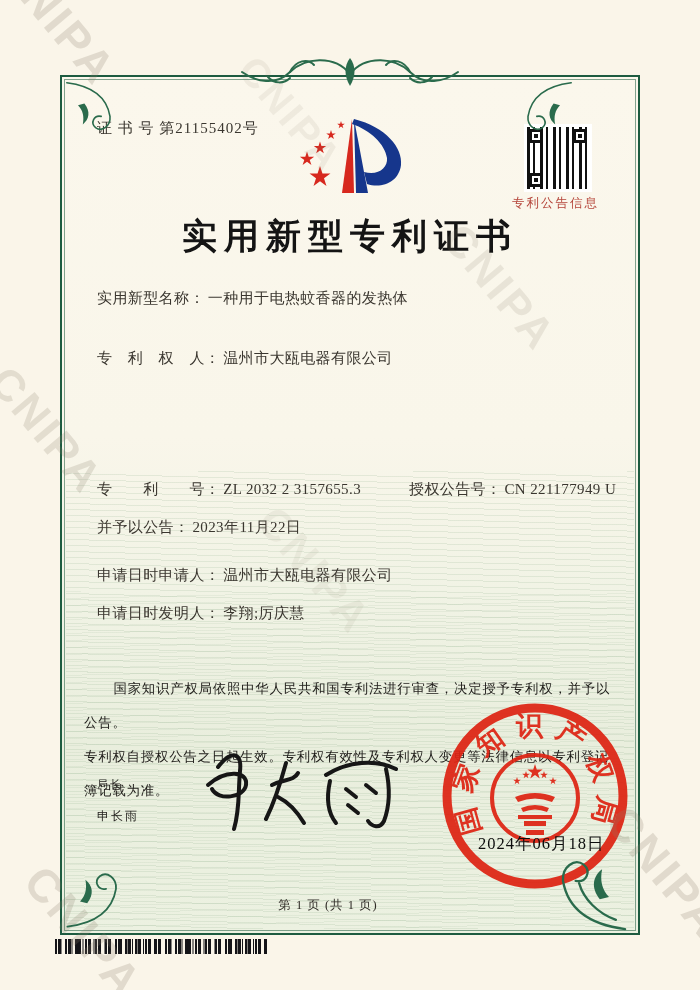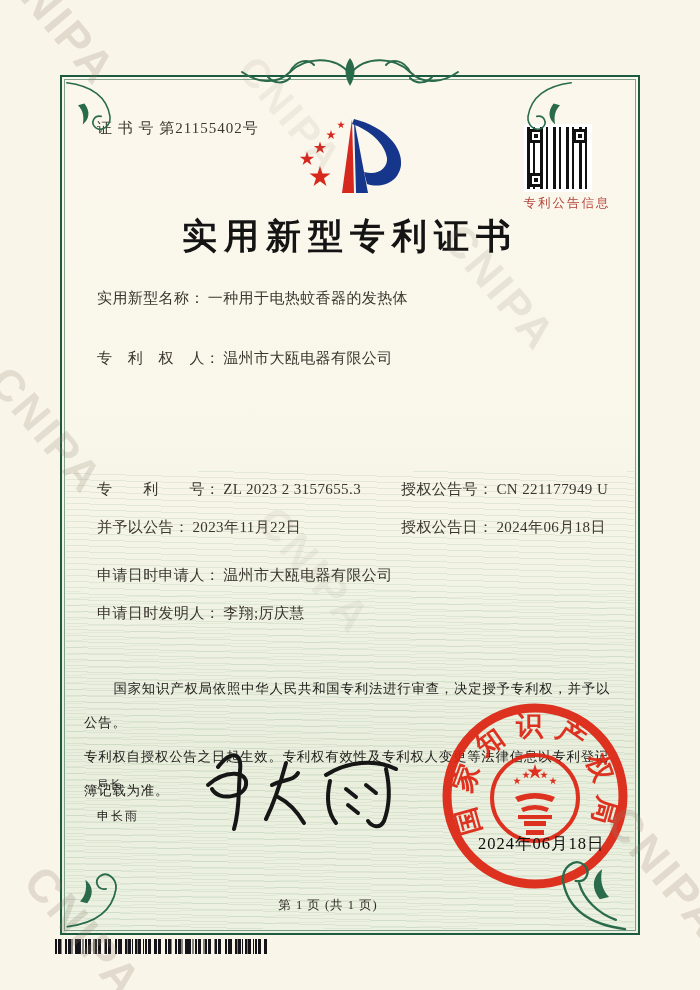--- a/index.html
+++ b/index.html
@@ -30,29 +30,29 @@
   
   .certno{position:absolute;left:35px;top:42px;font-size:15px;letter-spacing:1px;color:#3a362f;}
   .logo{position:absolute;left:228px;top:36px;}
   .qr{position:absolute;left:465px;top:50px;width:62px;height:62px;background:#fff;
       box-shadow:0 0 0 3px #fff;
       background-image:
         repeating-linear-gradient(90deg,#111 0 3px,transparent 3px 6px,#111 6px 8px,transparent 8px 13px),
         repeating-linear-gradient(0deg,#fff 0 2px,transparent 2px 5px,#fff 5px 6px,transparent 6px 11px);}
   .finder{position:absolute;width:14px;height:14px;border:3px solid #111;background:#fff;box-sizing:border-box;}
   .finder::after{content:"";position:absolute;inset:2px;background:#111;}
-  .qr-caption{position:absolute;left:450px;top:118px;width:110px;text-align:center;
+  .qr-caption{position:absolute;left:450px;top:118px;width:110px;text-align:left;
       color:#b5453a;font-size:12.5px;letter-spacing:2px;}
   .title{position:absolute;left:0;top:136px;width:576px;text-align:center;
       font-size:35px;font-weight:bold;letter-spacing:7px;color:#141414;}
 
   
   .row{position:absolute;left:35px;width:520px;font-size:15px;letter-spacing:.4px;color:#3a362f;white-space:nowrap;}
   .row .val{margin-left:3px;}
-  .cellR{position:absolute;left:304px;top:0;}
+  .cellR{position:absolute;left:312px;top:0;}
 
   
   .decl{position:absolute;left:22px;top:595px;width:538px;font-size:13.4px;letter-spacing:.8px;
         line-height:34px;color:#1e1c19;}
   .decl .l1{text-indent:2.2em;}
 
   
   .sig-role{position:absolute;left:35px;top:700px;font-size:11px;letter-spacing:2px;
             font-family:Liberation Serif, serif;color:#23211e;}
   .sig-name{position:absolute;left:35px;top:731px;font-size:12px;letter-spacing:2px;
@@ -153,26 +153,25 @@
 
   <div class="title">实用新型专利证书</div>
 
   <div class="row" style="top:212px">
     <span>实用新型名称：</span><span class="val">一种用于电热蚊香器的发热体</span>
   </div>
   <div class="row" style="top:272px">
     <span>专　利　权　人：</span><span class="val">温州市大瓯电器有限公司</span>
   </div>
   <div class="row" style="top:403px">
-    <span>专　　利　　号：</span><span class="val">ZL 2023 2 3157655.3</span>
+    <span>专　　利　　号：</span><span class="val">ZL 2032 2 3157655.3</span>
     <span class="cellR"><span>授权公告号：</span><span class="val">CN 221177949 U</span></span>
   </div>
   <div class="row" style="top:441px">
     <span>并予以公告：</span><span class="val">2023年11月22日</span>
-    <span class="cellR"><span>授权公告日：</span><span class="val">2024年06月18日</span></span>
   </div>
   <div class="row" style="top:489px">
     <span>申请日时申请人：</span><span class="val">温州市大瓯电器有限公司</span>
   </div>
   <div class="row" style="top:527px">
     <span>申请日时发明人：</span><span class="val">李翔;厉庆慧</span>
   </div>
 
   <div class="decl">
     <div class="l1">国家知识产权局依照中华人民共和国专利法进行审查，决定授予专利权，并予以公告。</div>

